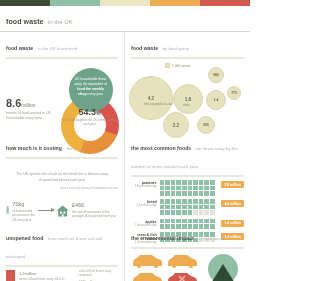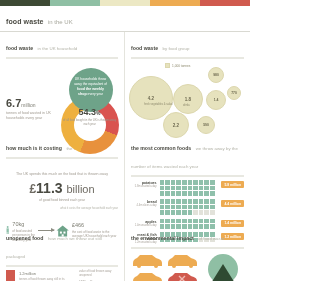--- a/index.html
+++ b/index.html
@@ -169,21 +169,21 @@
 <div class="grid">
 
   <div class="cell bl q1">
     <div class="sec-head">
       <span class="sec-title">food waste</span>
       <span class="sec-note">in the UK household</span>
     </div>
     <div class="rule"></div>
     <div class="q1-body">
       <div class="bigstat">
-        <div class="num"><span>6.7</span><span class="unit">million</span></div>
+        <div class="num"><span>8.6</span><span class="unit">million</span></div>
         <div class="desc">tonnes of food wasted in UK households every year</div>
       </div>
       <div class="donut-wrap">
         <div class="bubble-note">
           <span>UK households throw away the equivalent of</span>
           <b>food the weekly shop</b>
           <span>every year</span>
         </div>
         <div class="donut"></div>
         <div class="donut-lbl">
@@ -232,21 +232,20 @@
   </div>
 
   <div class="cell bl q3">
     <div class="sec-head">
       <span class="sec-title">how much is it costing</span>
       <span class="sec-note">the UK</span>
     </div>
     <div class="rule"></div>
     <div class="cost-block">
       <div class="cost-pre">The UK spends this much on the food that is thrown away</div>
-      <div class="cost-num"><span style="font-weight:bold;font-size:12px">£</span><span style="font-size:14px;font-weight:bold;color:#4a4a42">11.3</span> <span>billion</span></div>
       <div class="cost-post">of good food binned each year</div>
     </div>
     <div style="font-size:2.8px;color:#b3b3a8;text-align:right;margin-top:4px">what it costs the average household each year</div>
     <div class="flowrow">
       <div class="flow-l">
         <svg class="icon-person" viewBox="0 0 9 22">
           <circle cx="4.5" cy="3" r="2.6" fill="#8fc0ab"></circle>
           <path d="M1.4 6.5h6.2v10H1.4z" fill="#8fc0ab"></path>
           <path d="M1.8 16.5h2.2V22H1.8zM5 16.5h2.2V22H5z" fill="#8fc0ab"></path>
         </svg>

